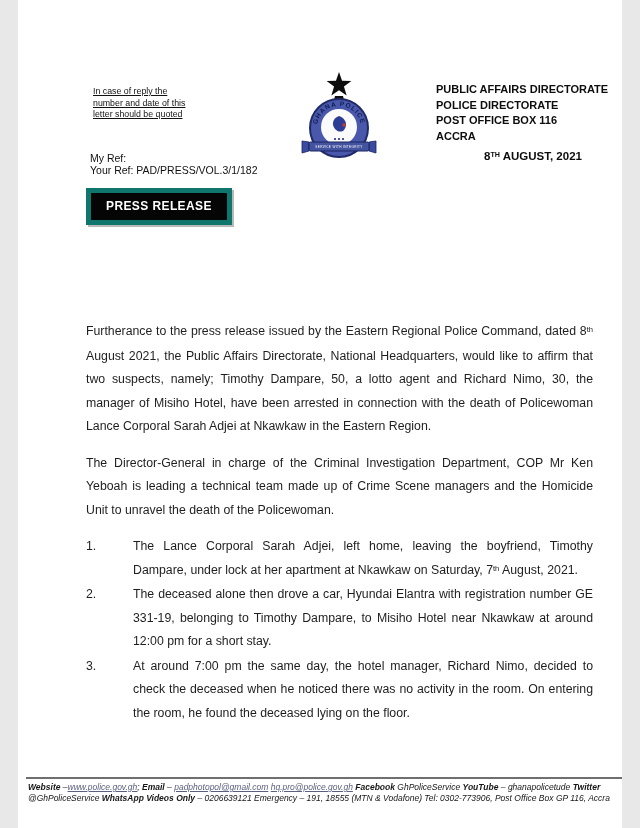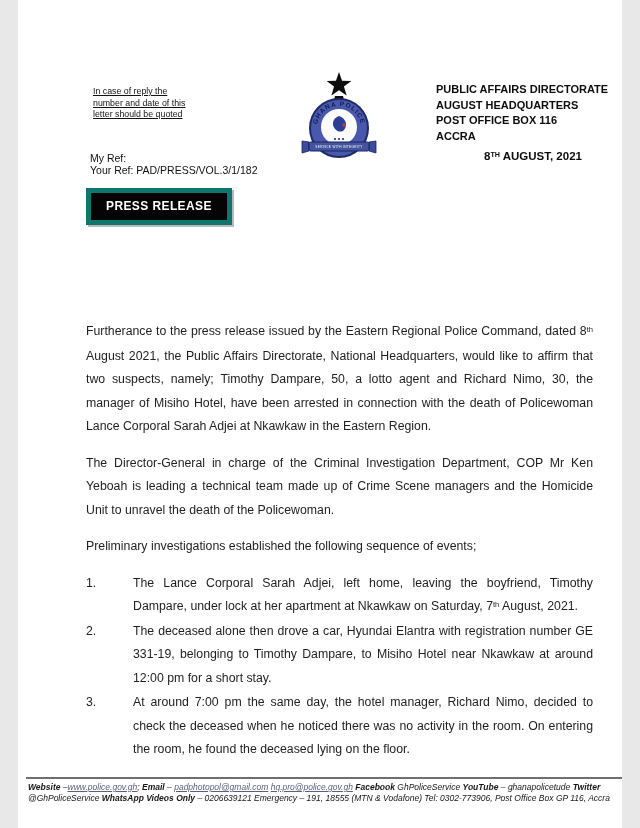--- a/index.html
+++ b/index.html
@@ -82,34 +82,33 @@
       <circle cx="49" cy="69" r="1.1" fill="#23307d"></circle>
       <polygon points="8,71 15,72 15,81 8,83" fill="#3a4ba0" stroke="#1a2560" stroke-width="0.8"></polygon>
       <polygon points="82,71 75,72 75,81 82,83" fill="#3a4ba0" stroke="#1a2560" stroke-width="0.8"></polygon>
       <rect x="15" y="72" width="60" height="9" rx="1.5" fill="#44539f" stroke="#1a2560" stroke-width="1"></rect>
       <text x="45" y="78.3" font-size="3.1" fill="#ffffff" text-anchor="middle" letter-spacing="0.35">SERVICE WITH INTEGRITY</text>
     </svg>
   </div>
 
   <div class="hdr">
     <div>PUBLIC AFFAIRS DIRECTORATE</div>
-    <div>AUGUST HEADQUARTERS</div>
+    <div>POLICE DIRECTORATE</div>
     <div>POST OFFICE BOX 116</div>
     <div>ACCRA</div>
   </div>
   <div class="hdr-date"><span>8</span><span class="sup">TH</span><span> AUGUST, 2021</span></div>
 
   <div id="stamp">PRESS RELEASE</div>
 
 
   <div id="body">
     <div id="title-spacer"></div>
     <p><span>Furtherance to the press release issued by the Eastern Regional Police Command, dated 8</span><span class="sup">th</span><span> August 2021, the Public Affairs Directorate, National Headquarters, would like to affirm that two suspects, namely; Timothy Dampare, 50, a lotto agent and Richard Nimo, 30, the manager of Misiho Hotel, have been arrested in connection with the death of Policewoman Lance Corporal Sarah Adjei at Nkawkaw in the Eastern Region.</span></p>
     <p>The Director-General in charge of the Criminal Investigation Department, COP Mr Ken Yeboah is leading a technical team made up of Crime Scene managers and the Homicide Unit to unravel the death of the Policewoman.</p>
-    <p>Preliminary investigations established the following sequence of events;</p>
 
     <div class="li">
       <span class="num">1.</span>
       <span class="txt"><span>The Lance Corporal Sarah Adjei, left home, leaving the boyfriend, Timothy Dampare, under lock at her apartment at Nkawkaw on Saturday, 7</span><span class="sup">th</span><span> August, 2021.</span></span>
     </div>
     <div class="li">
       <span class="num">2.</span>
       <span class="txt"><span>The deceased alone then drove a car, Hyundai Elantra with registration number GE 331-19, belonging to Timothy Dampare, to Misiho Hotel near Nkawkaw at around 12:00 pm for a short stay.</span><span class="sup"></span><span></span></span>
     </div>
     <div class="li">

